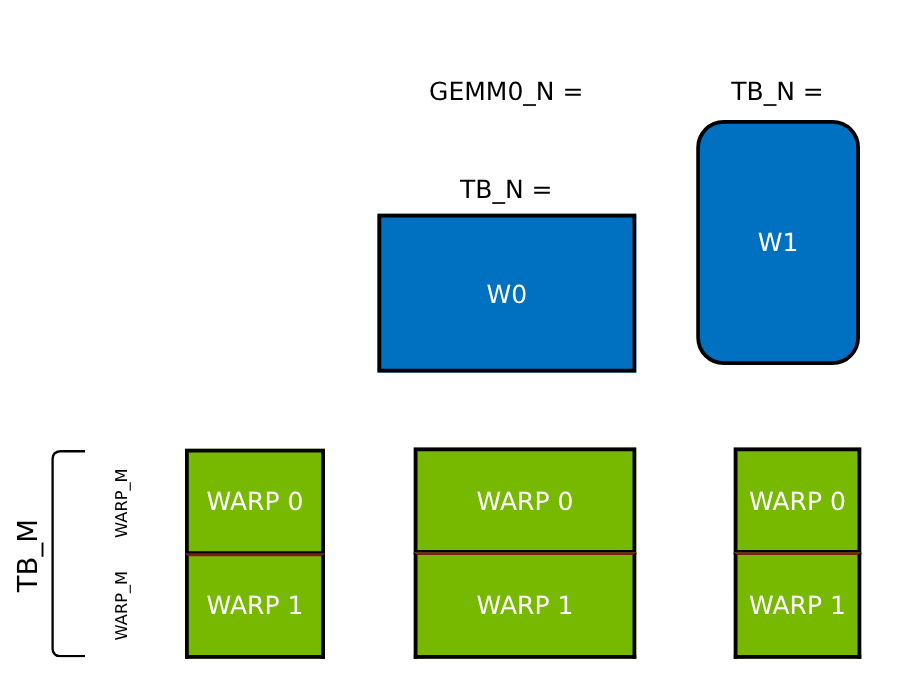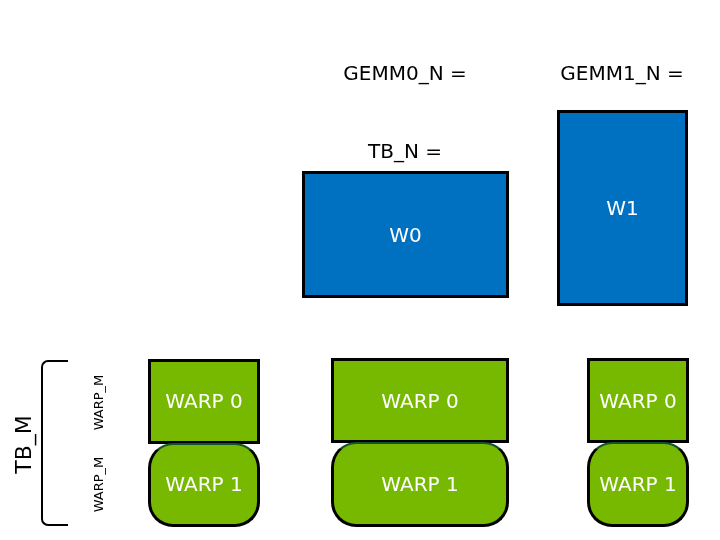--- a/index.html
+++ b/index.html
@@ -58,23 +58,22 @@
   .green-cell {
     background: #76B900;
     border: 3px solid #000000;
     box-sizing: border-box;
     flex: 1 1 50%;
     display: flex;
     align-items: center;
     justify-content: center;
   }
   .green-cell + .green-cell {
-    border-top: 2px solid #14532d;
+    border-top: 2px solid #7f1d1d;
     margin-top: -1px;
-    border-radius: 25px;
   }
   .green-cell .box-label {
     color: #ffffff;
     font-size: 20px;
     line-height: 1;
   }
 
   
   .vlabel {
     position: absolute;
@@ -107,30 +106,29 @@
 
 <div id="canvas">
 
   <div class="col-caption" style="left:330px; top:8px; width:150px;">
     <div>GEMM0_N =</div>
     <div>TB_N =</div>
     <div>WARP_N</div>
   </div>
 
   <div class="col-caption" style="left:547px; top:8px; width:150px;">
-    <div>GEMM1_N =</div>
     <div>TB_N =</div>
     <div>WARP_N</div>
   </div>
 
   <div class="blue-box" style="left:302px; top:171px; width:207px; height:127px;">
     <span class="box-label">W0</span>
   </div>
 
-  <div class="blue-box" style="left:557px; top:110px; width:131px; height:196px;">
+  <div class="blue-box" style="left:557px; top:96px; width:131px; height:196px;border-radius:22px;">
     <span class="box-label">W1</span>
   </div>
 
   <div class="brace" style="left:41px; top:360px; width:27px; height:166px;"></div>
 
   <div class="vlabel vlabel-big" style="left:-17px; top:432px; width:80px;">TB_M</div>
 
   <div class="vlabel vlabel-small" style="left:58px; top:395px; width:80px;">WARP_M</div>
 
   <div class="vlabel vlabel-small" style="left:58px; top:477px; width:80px;">WARP_M</div>

